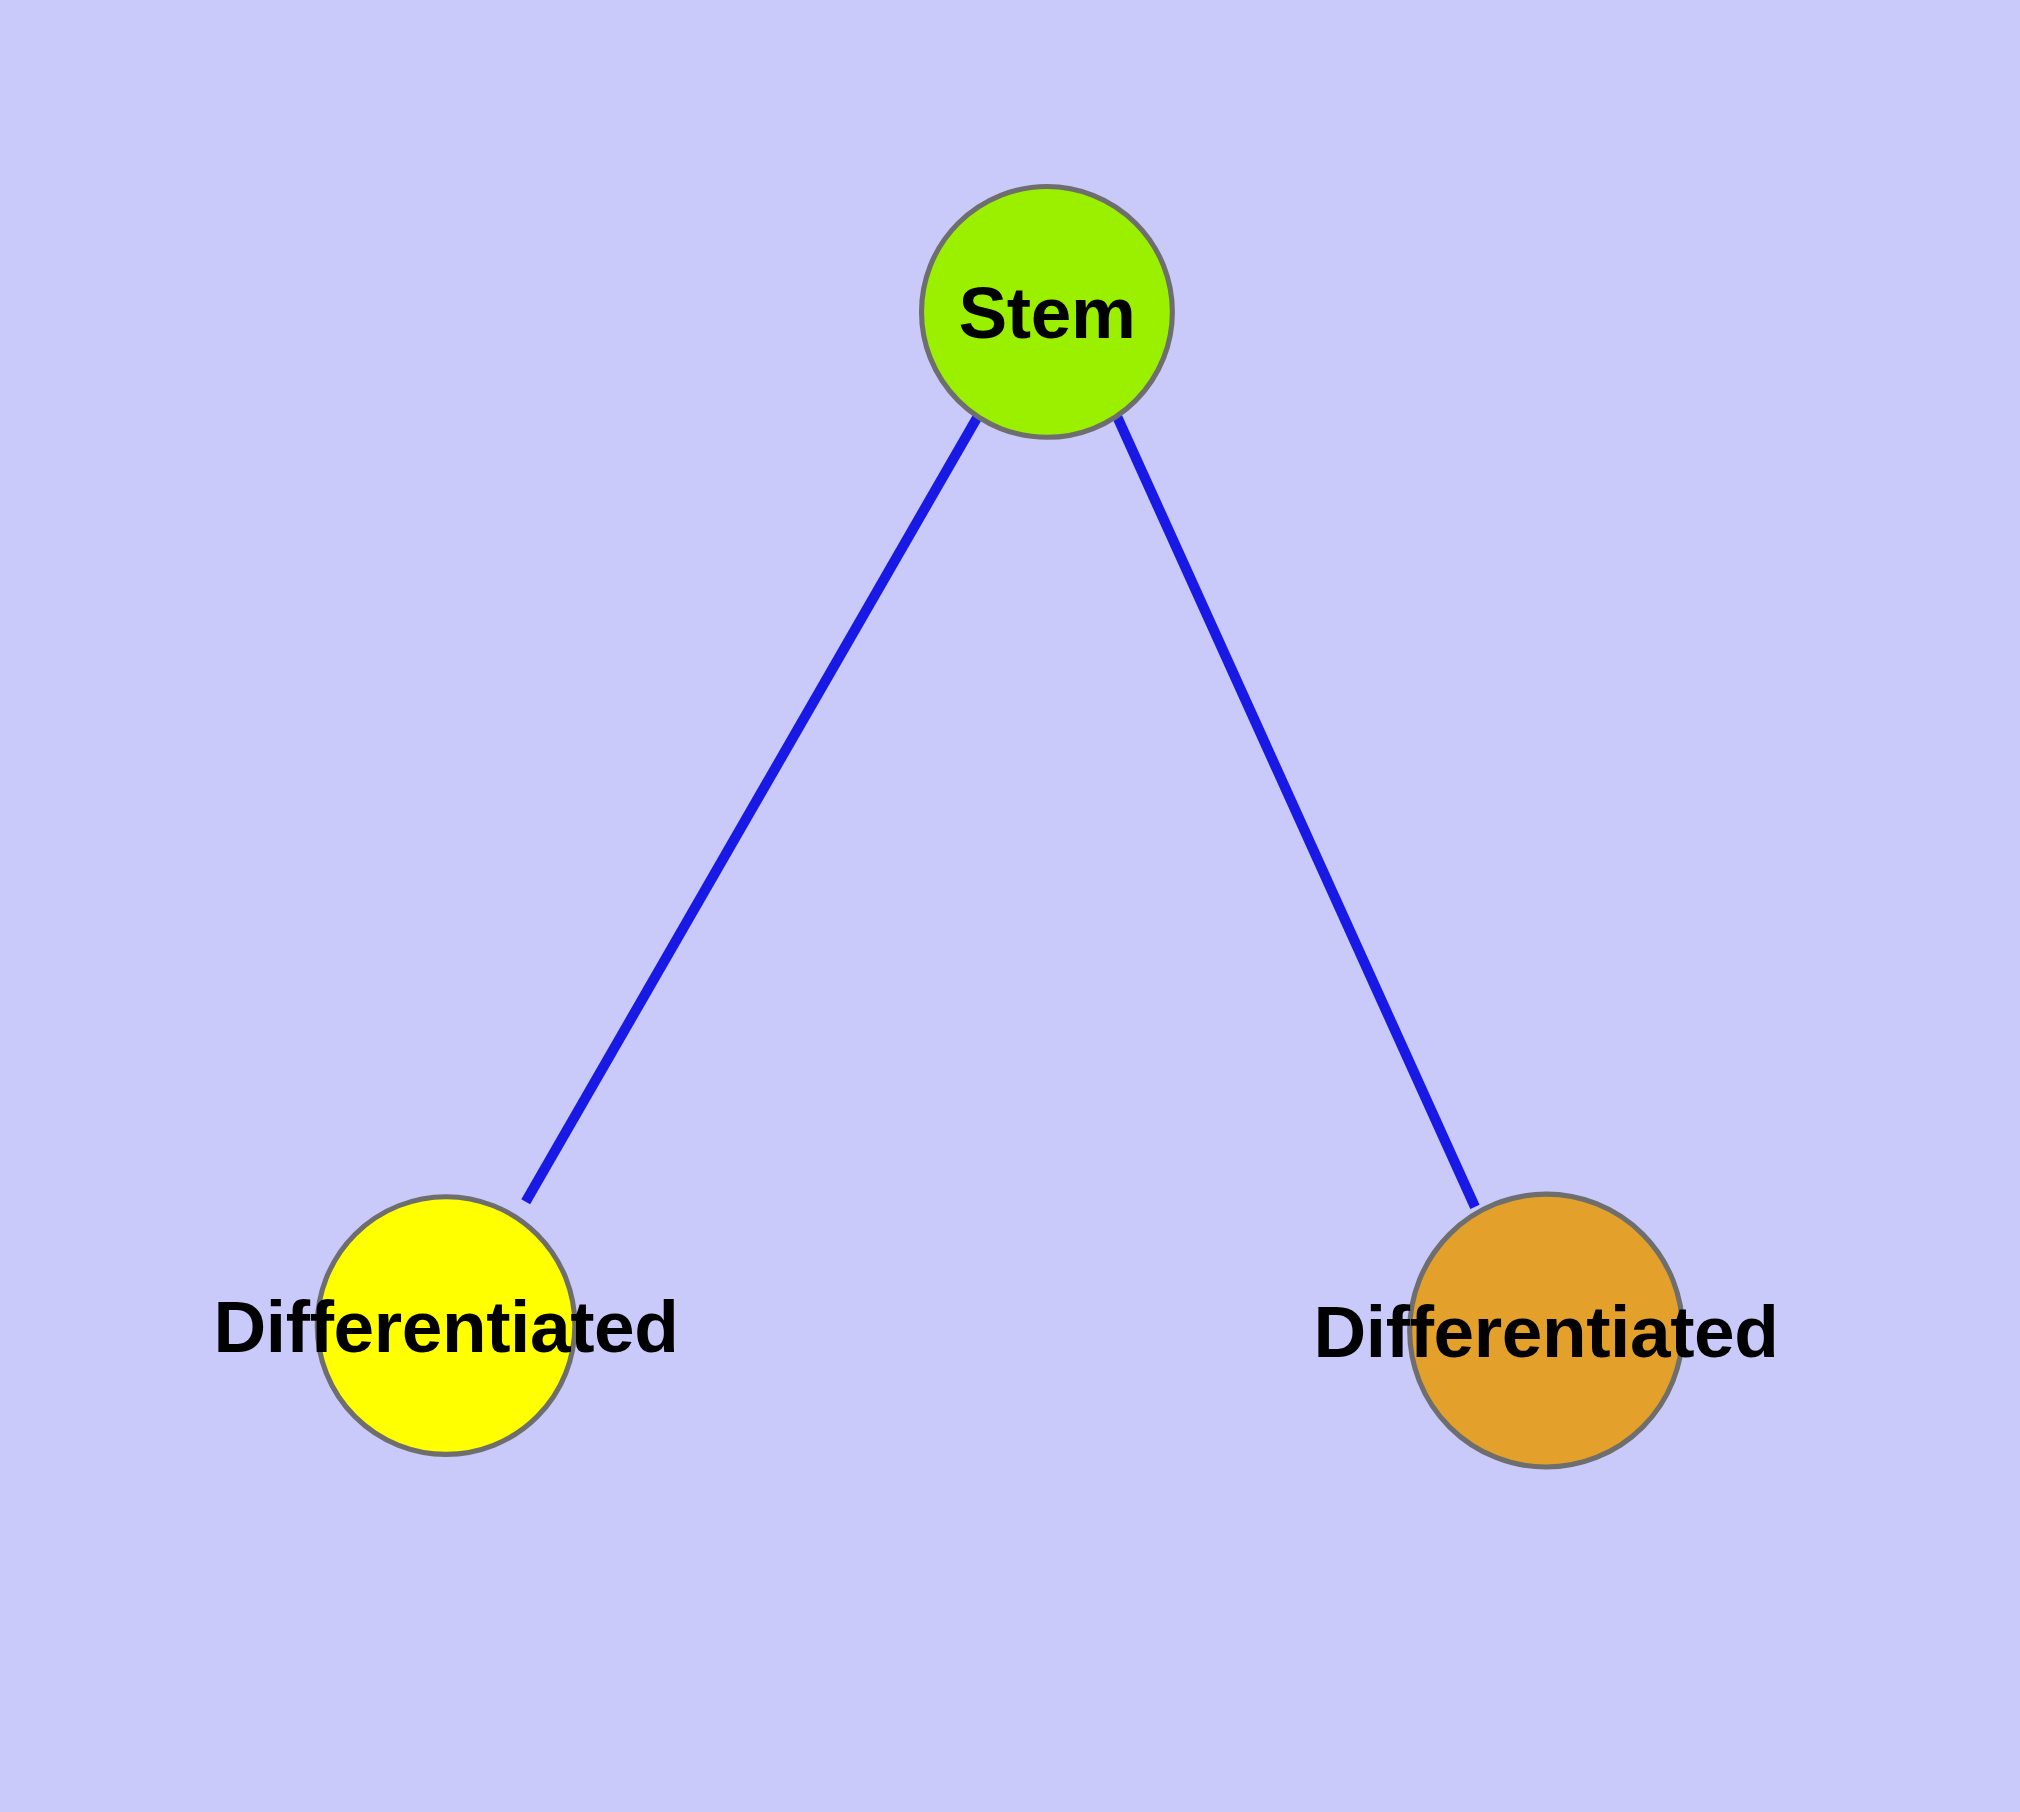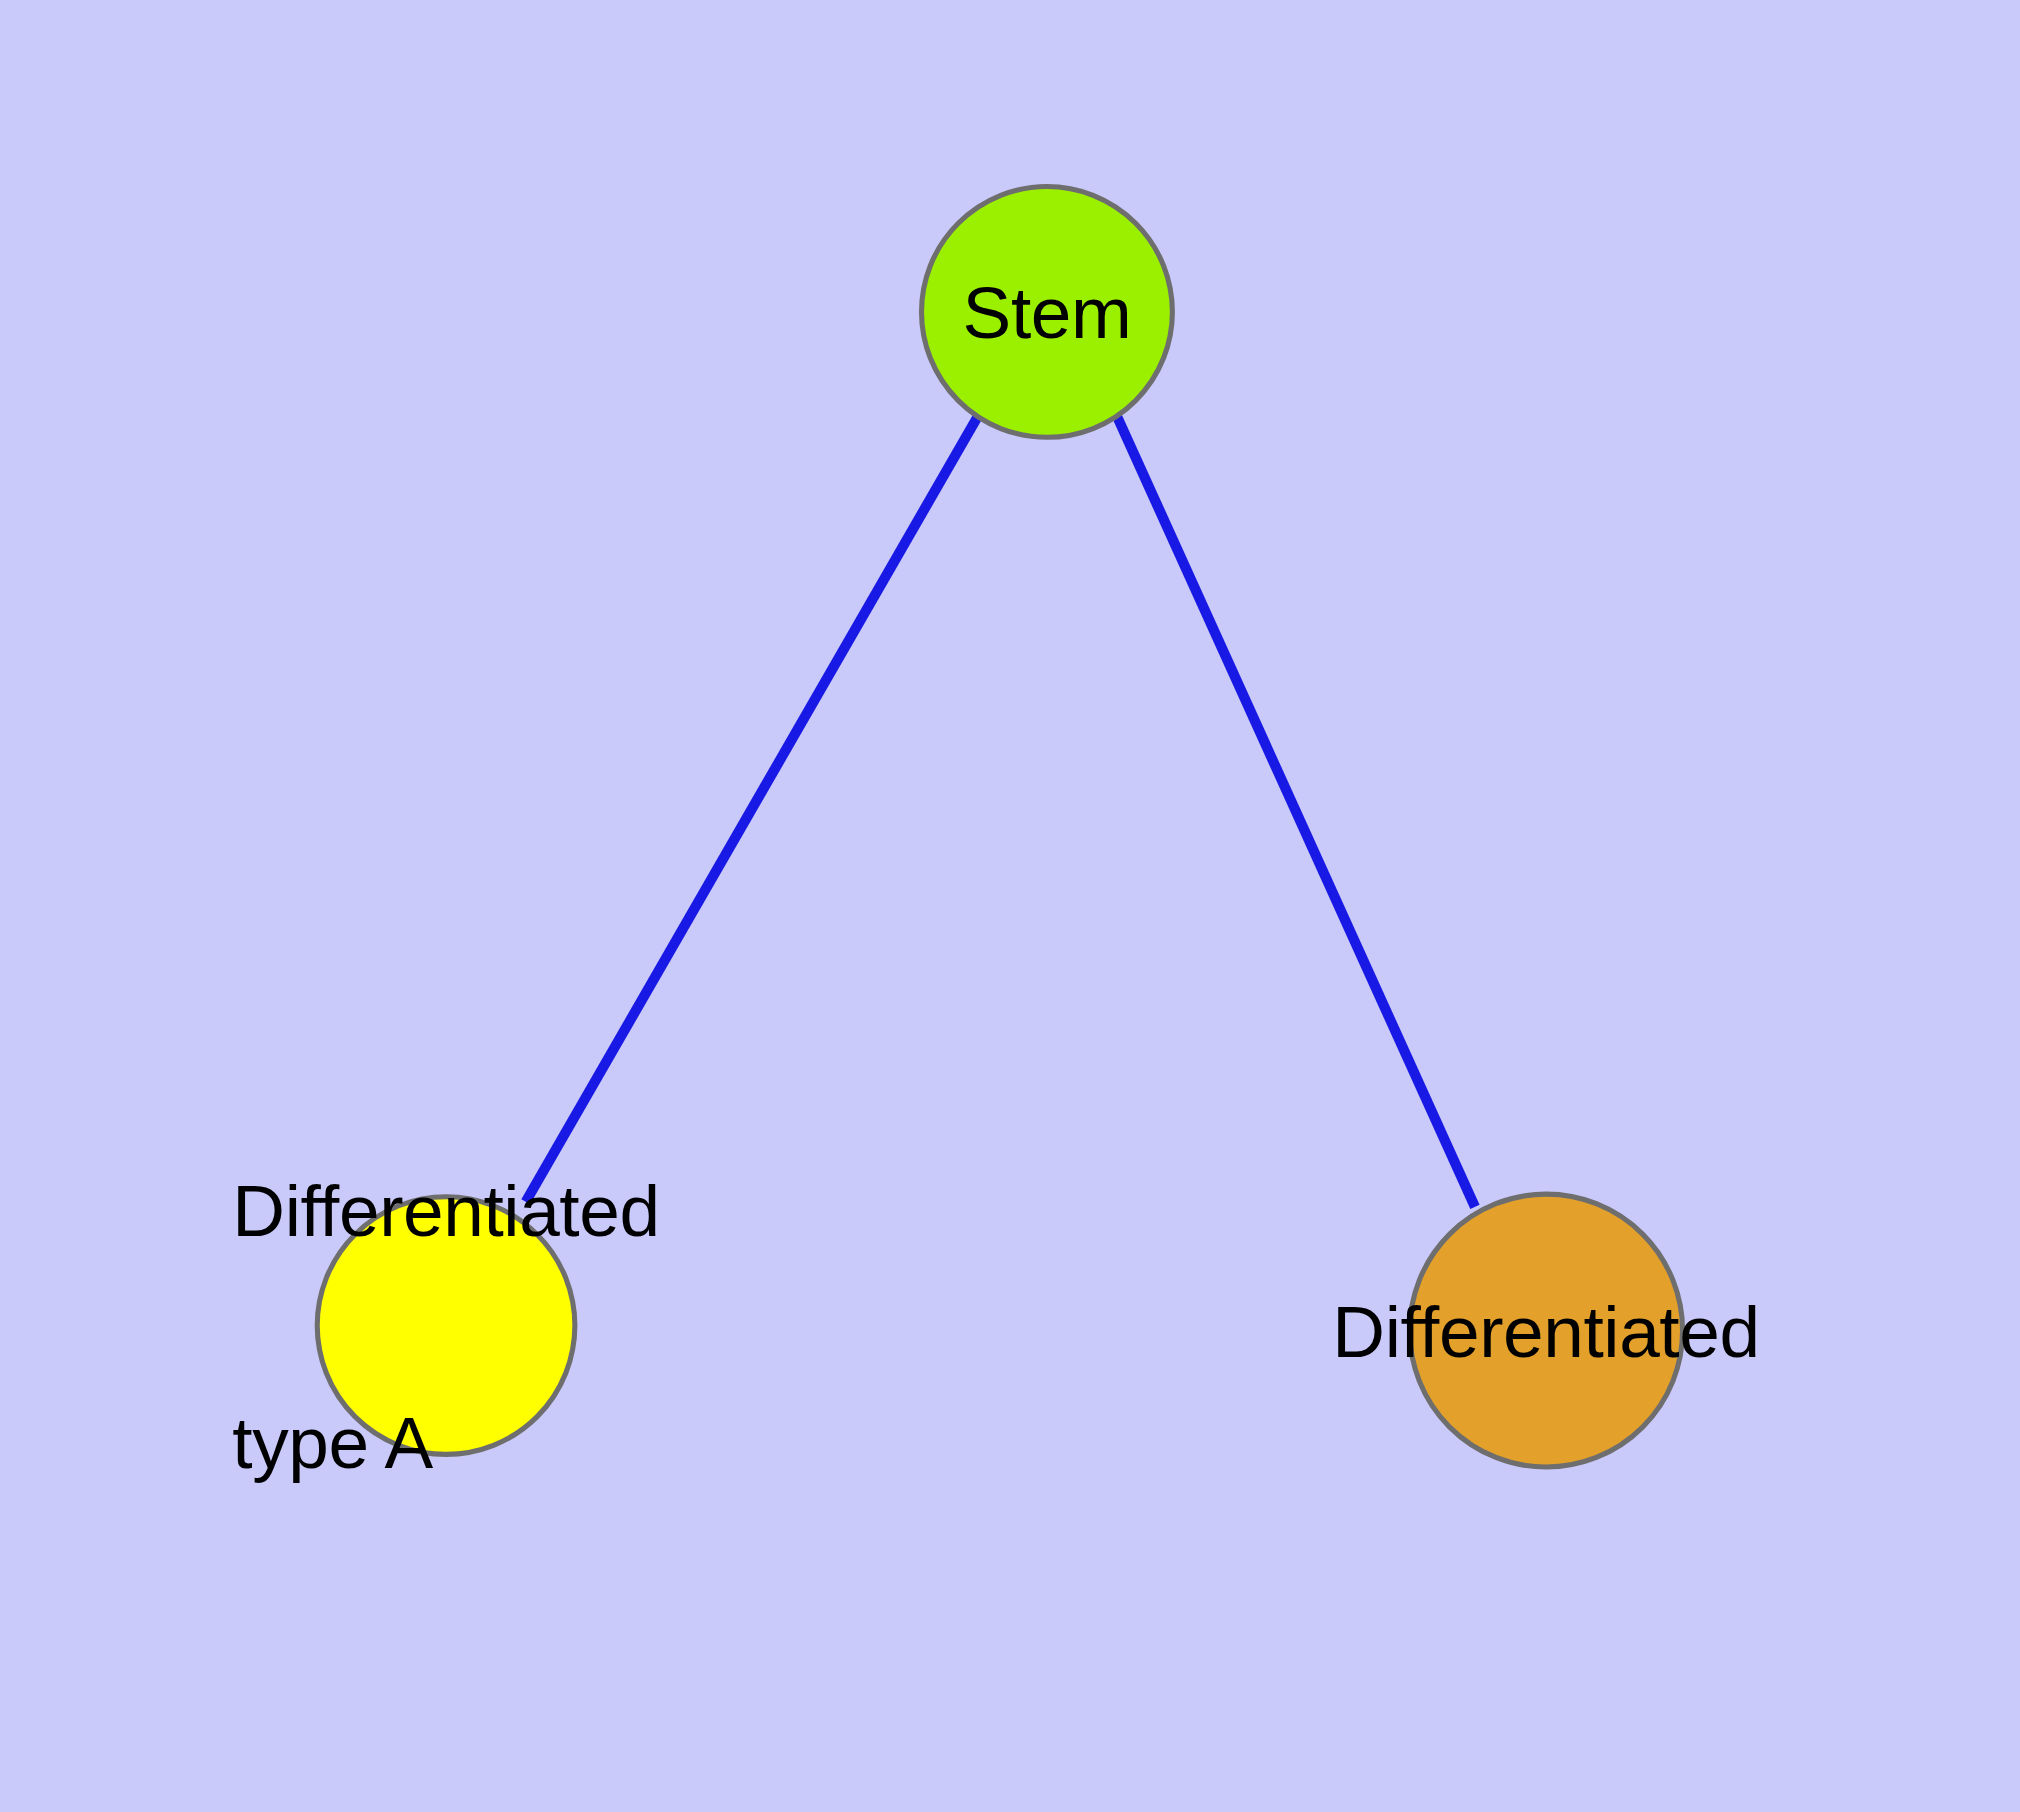--- a/index.html
+++ b/index.html
@@ -25,22 +25,22 @@
     position: absolute;
     left: 0;
     top: 0;
     width: 2021px;
     height: 1812px;
     display: block;
   }
   .node-label {
     position: absolute;
     transform: translate(-50%, -50%);
-    text-align: left;
-    font-weight: normal;
+    text-align: right;
+    font-weight: bold;
     color: #000000;
     white-space: pre;
     line-height: 1.06;
     pointer-events: none;
     letter-spacing: -0.4px;
   }
   .node-label .lbl-line {
     display: block;
   }
 </style>
@@ -64,21 +64,20 @@
         <circle id="node-2" cx="1824" cy="1570" r="161" fill="#e3a02b" stroke="#6e6e6e" stroke-width="6"></circle>
       </g>
     </svg>
 
     <div class="node-label" id="label-0" style="left: 1047px; top: 312px; font-size: 73px; color: rgb(0, 0, 0);">
       <span class="lbl-line">Stem</span>
     </div>
 
     <div class="node-label" id="label-1" style="left: 446px; top: 1326px; font-size: 73px; color: rgb(0, 0, 0);">
       <span class="lbl-line">Differentiated</span>
-      <span class="lbl-line">type A</span>
     </div>
 
     <div class="node-label" id="label-2" style="left: 1546px; top: 1331px; font-size: 73px; color: rgb(0, 0, 0);">
       <span class="lbl-line">Differentiated</span>
     </div>
 
   </div>
 </div>
 
 

